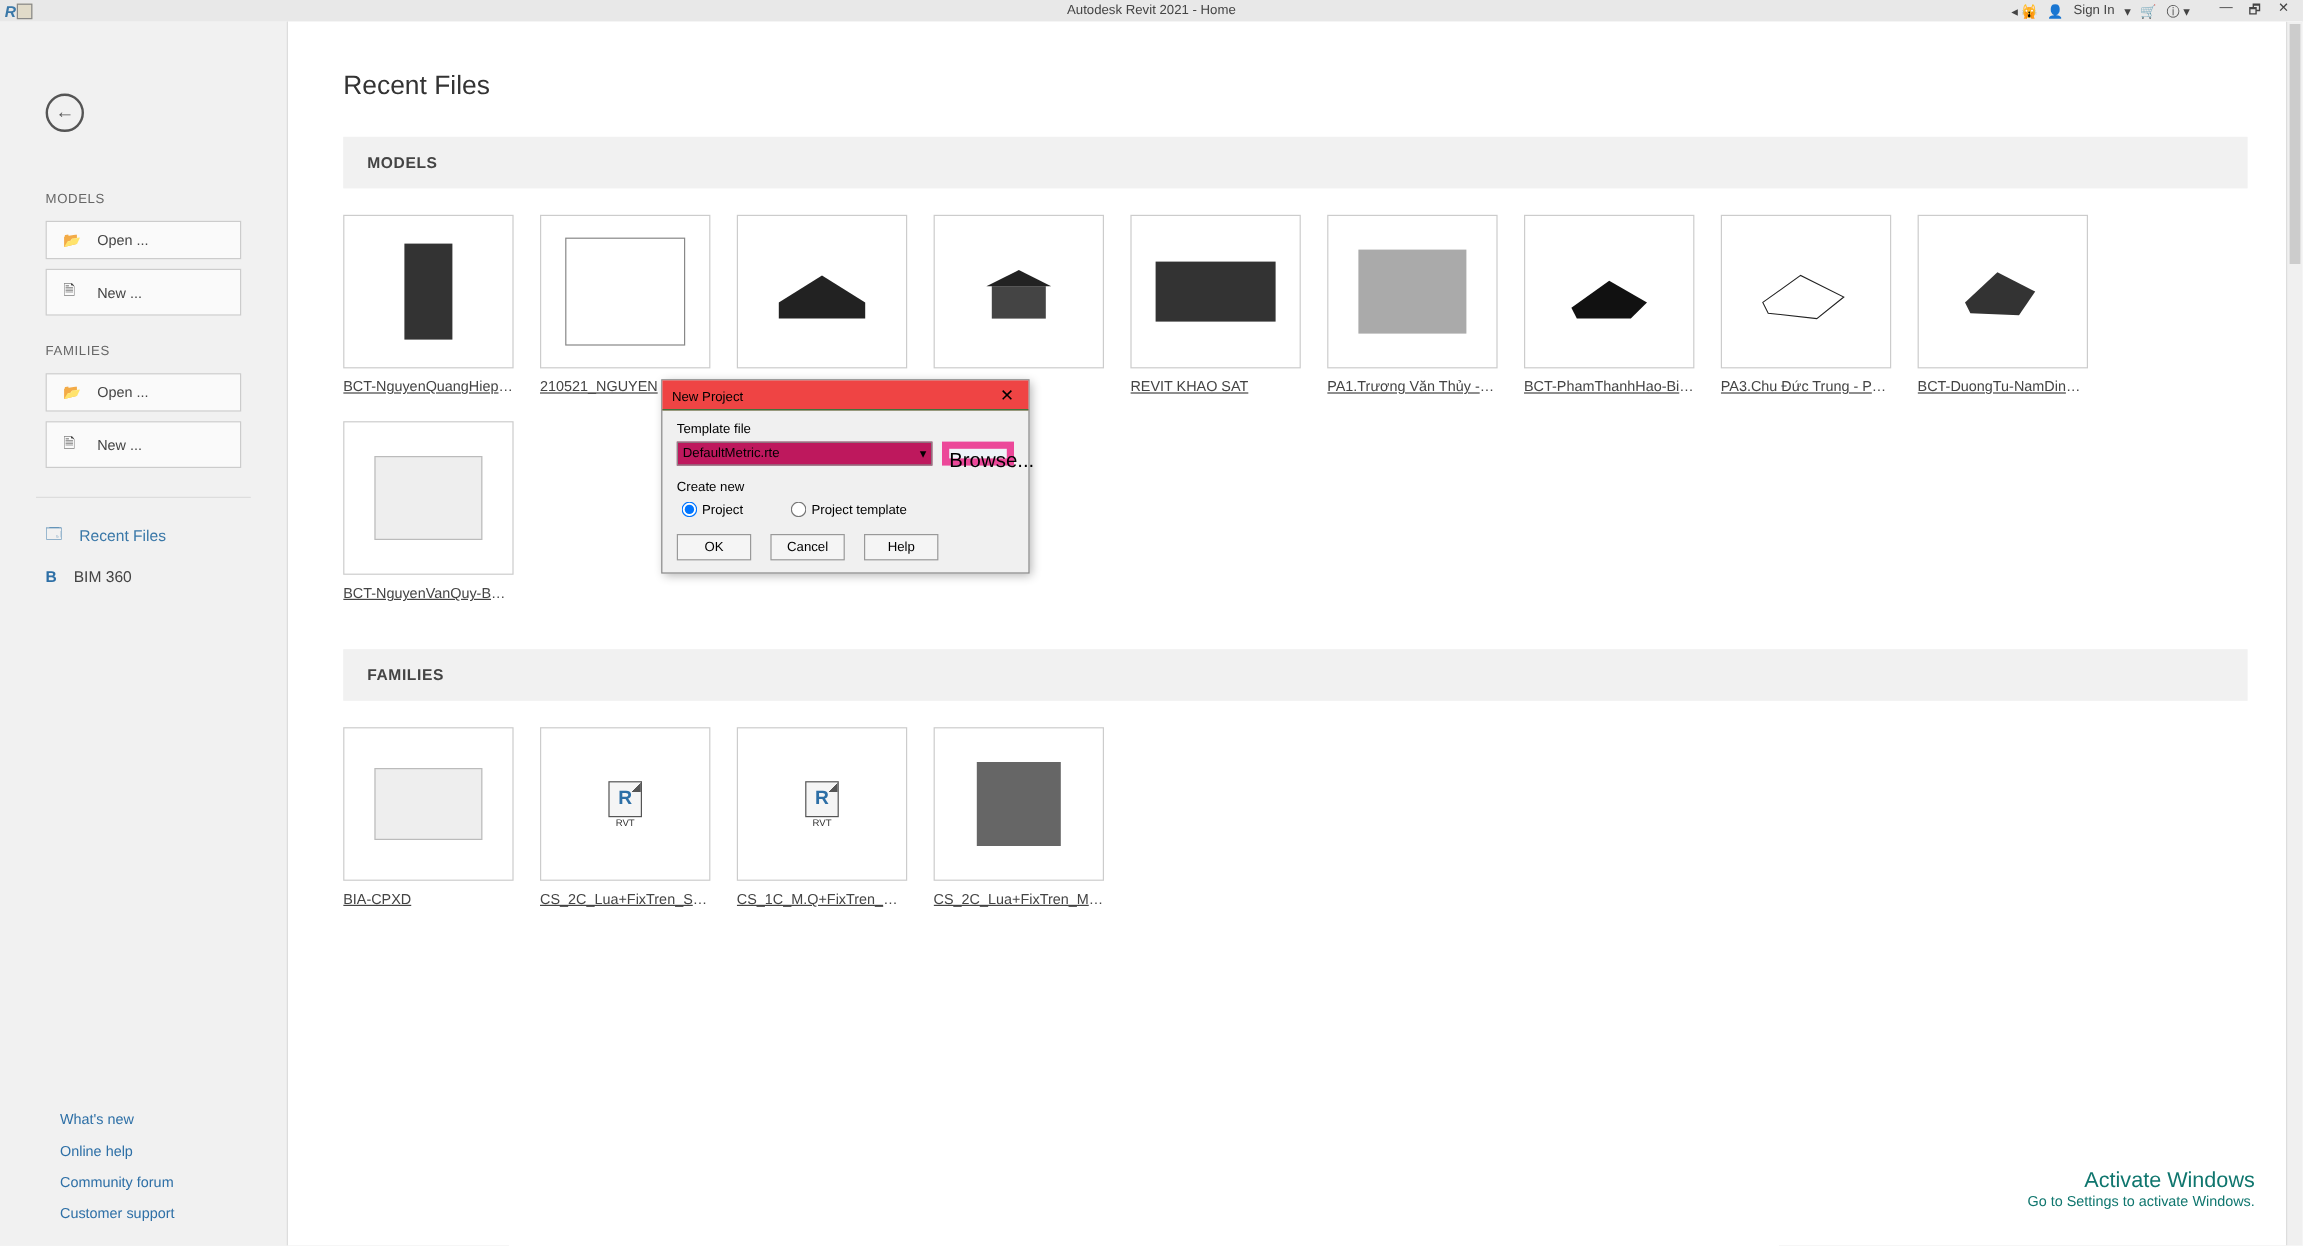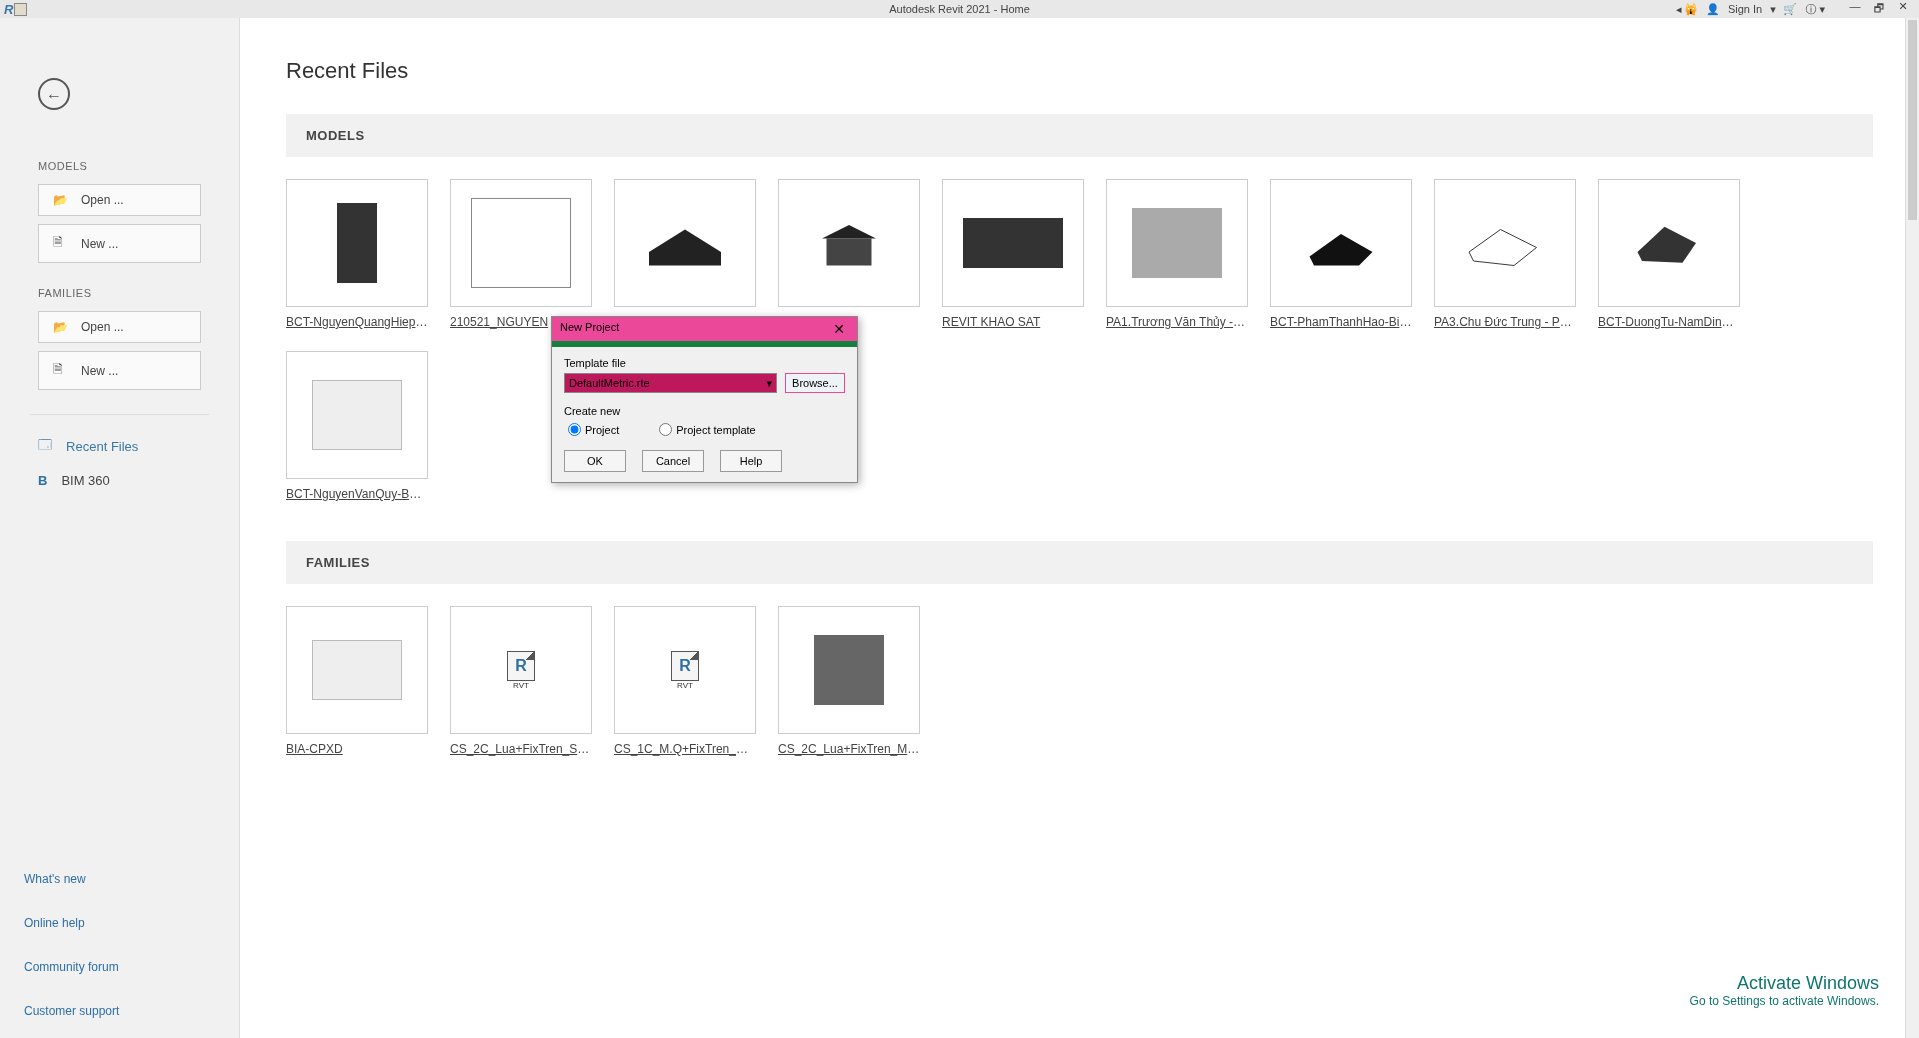--- a/index.html
+++ b/index.html
@@ -20,48 +20,48 @@
 .sidebar { width: 240px; background: #f1f1f1; border-right: 1px solid #ddd; display: flex; flex-direction: column; padding: 30px 0 20px 0; }
 .back-btn { width: 32px; height: 32px; border: 2px solid #555; border-radius: 50%; display: flex; align-items: center; justify-content: center; margin: 30px 0 30px 38px; cursor: pointer; }
 .back-btn::before { content: "←"; font-size: 16px; color: #555; }
 .side-label { font-size: 11px; color: #666; letter-spacing: 0.5px; margin: 20px 0 8px 38px; }
 .side-btn { margin: 4px 38px; padding: 8px 14px; border: 1px solid #ccc; background: #fafafa; font-size: 12px; color: #444; display: flex; align-items: center; gap: 14px; cursor: pointer; }
 .side-btn .ficon { width: 14px; display: inline-block; }
 .divider { margin: 20px 30px 12px 30px; border-top: 1px solid #ddd; }
 .nav-item { padding: 8px 38px; font-size: 13px; color: #3a78a8; display: flex; align-items: center; gap: 14px; cursor: pointer; }
 .nav-item.dim { color: #444; }
 .sidebar .spacer { flex: 1; }
-.footer-links { padding-left: 24px; display: flex; flex-direction: column; gap: 30px; }
+.footer-links { padding-left: 50px; display: flex; flex-direction: column; gap: 12px; }
 .footer-links a { font-size: 12px; color: #2d6fa6; text-decoration: none; }
 
 
 .content { flex: 1; background: #fff; overflow-y: auto; padding: 40px 46px; position: relative; }
 .page-title { font-size: 22px; color: #333; margin-bottom: 30px; }
 .section-header { background: #f1f1f1; padding: 14px 20px; margin-bottom: 22px; }
 .section-header h3 { font-size: 13px; color: #444; font-weight: 600; letter-spacing: 0.5px; }
 .grid { display: flex; flex-wrap: wrap; gap: 22px; margin-bottom: 40px; }
 .card { width: 142px; }
 .thumb { width: 142px; height: 128px; border: 1px solid #ccc; background: #fff; display: flex; align-items: center; justify-content: center; cursor: pointer; }
 .thumb svg, .thumb .imgph { width: 90px; height: 70px; }
 .imgph { background: #333; }
 .imgph.grey { background: #aaa; }
 .imgph.light { background: #eee; border: 1px solid #bbb; }
 .fname { font-size: 12px; color: #444; margin-top: 8px; white-space: nowrap; overflow: hidden; text-overflow: ellipsis; text-decoration: underline; }
 
 .rvt-ico { display: flex; flex-direction: column; align-items: center; font-size: 8px; color: #333; }
 .rvt-ico .r-badge { width: 28px; height: 30px; border: 1px solid #555; display: flex; align-items: center; justify-content: center; font-weight: bold; font-size: 16px; color: #2d6fa6; background: #f5f5f5; position: relative; }
 .rvt-ico .r-badge::before { content:""; position:absolute; top:0; right:0; width:8px; height:8px; background: linear-gradient(135deg, transparent 50%, #555 50%); }
 .dialog { position: absolute; top: 316px; left: 551px; width: 307px; background: #f0f0f0; border: 1px solid #888; box-shadow: 2px 2px 8px rgba(0,0,0,0.3); font-size: 11px; pointer-events: auto; }
-.dlg-head { display: flex; align-items: flex-start; justify-content: space-between; padding: 4px 8px; background: #ec4899; border-bottom: 6px solid #15803d; }
+.dlg-head { display: flex; align-items: flex-end; justify-content: space-between; padding: 4px 8px; background: #ef4444; border-bottom: 1px solid #15803d; }
 .dlg-head .x { cursor: pointer; padding: 0 4px; font-size: 14px; }
 .dlg-body { padding: 10px 12px; }
 .dlg-label { font-size: 11px; margin-bottom: 4px; }
 .dlg-row { display: flex; gap: 8px; align-items: center; margin-bottom: 12px; }
 .dlg-select { flex: 1; height: 20px; border: 1px solid #888; background: #be185d; font-size: 11px; padding: 0 4px; display: flex; align-items: center; justify-content: space-between; }
-.dlg-browse { width: 60px; height: 20px; border: 1px solid #ec4899; background: #eef3f8; font-size: 11px; }
+.dlg-browse { width: 60px; height: 20px; border: 6px solid #ec4899; background: #eef3f8; font-size: 17px; }
 .radio-row { display: flex; gap: 40px; margin: 6px 0 14px 4px; align-items: center; }
 .radio { display: flex; align-items: center; gap: 4px; }
 .radio input { margin: 0; }
 .btn-row { display: flex; gap: 16px; justify-content: flex-start; padding-right: 2px; }
 .dlg-btn { width: 62px; height: 22px; border: 1px solid #999; background: #f5f5f5; font-size: 11px; }
 
 
 .anno { position: absolute; pointer-events: none; }
 
 

